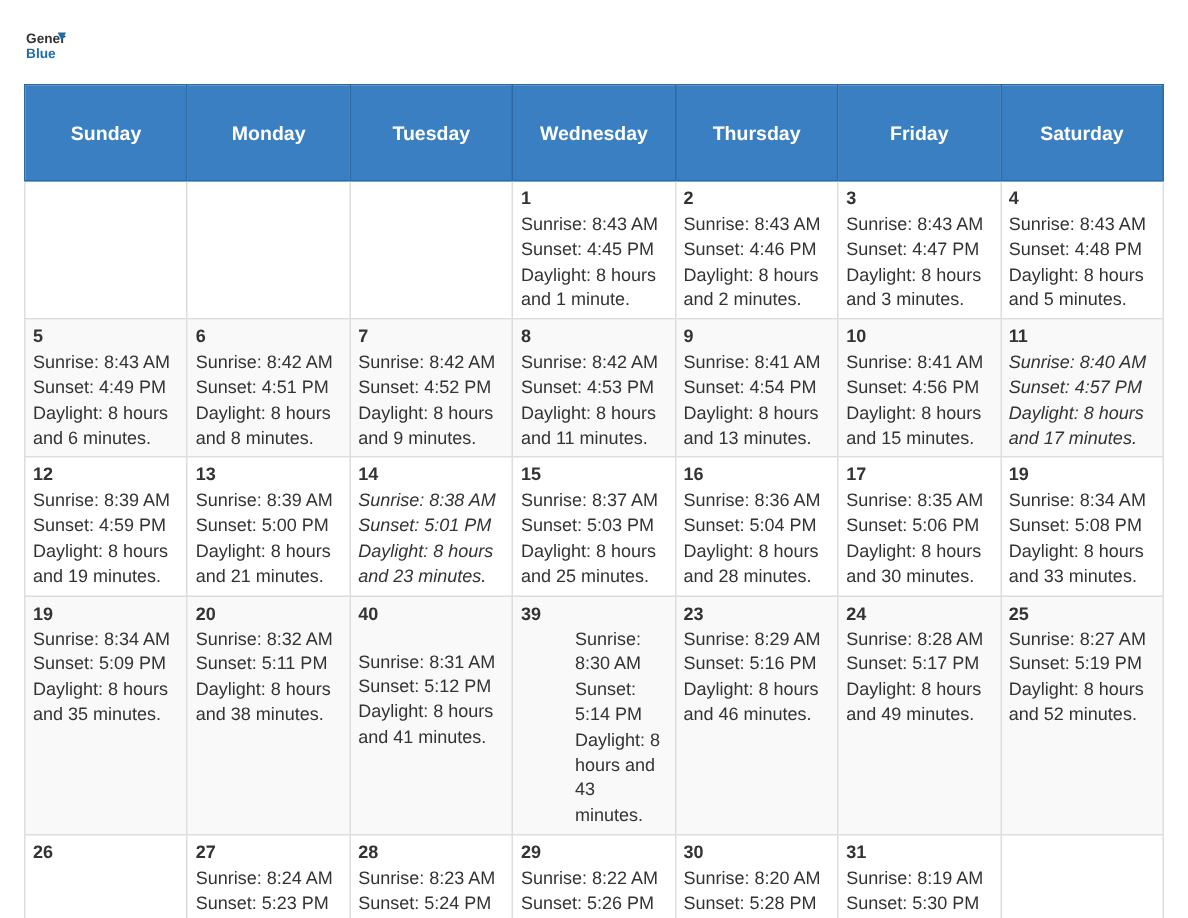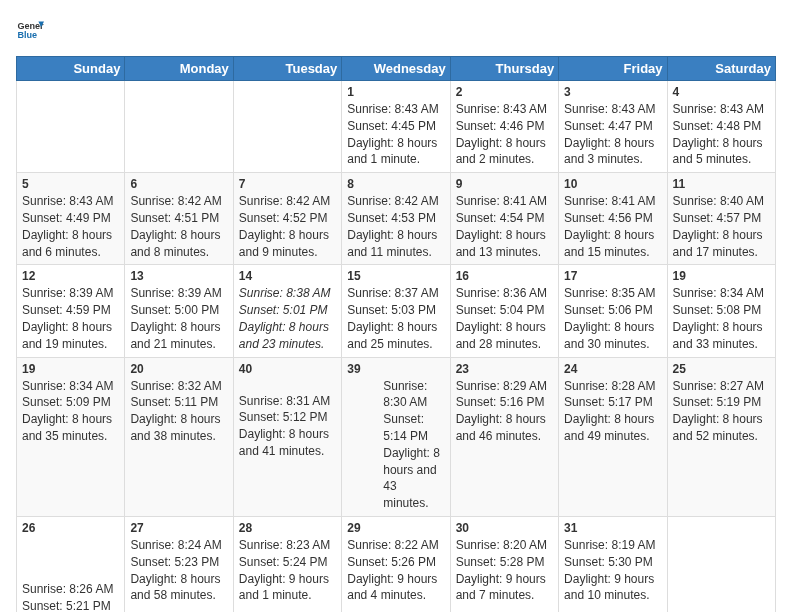--- a/index.html
+++ b/index.html
@@ -38,24 +38,24 @@
       color: #555;
     }
     .calendar {
       width: 100%;
       border-collapse: collapse;
       border: 1px solid #ccc;
     }
     .calendar th {
       background-color: #3a7fc1;
       color: #fff;
-      padding: 4px 4px;
+      padding: 24px 4px;
       font-size: 13px;
       font-weight: bold;
-      text-align: right;
+      text-align: center;
       border: 1px solid #2e6aa0;
     }
     .calendar td {
       vertical-align: top;
       padding: 4px 5px;
       border: 1px solid #ddd;
       width: calc(100% / 7);
       min-height: 80px;
       font-size: 10.5px;
       color: #333;
@@ -170,21 +170,21 @@
 Daylight: 8 hours and 13 minutes.</div>
         </td>
         <td>
           <span class="day-number">10</span>
           <div class="cell-text" style="white-space: pre-line;">Sunrise: 8:41 AM
 Sunset: 4:56 PM
 Daylight: 8 hours and 15 minutes.</div>
         </td>
         <td>
           <span class="day-number">11</span>
-          <div class="cell-text" style="white-space: pre-line;">Sunrise: 8:40 AM
+          <div class="cell-text" style="white-space: pre-line; font-style: italic;">Sunrise: 8:40 AM
 Sunset: 4:57 PM
 Daylight: 8 hours and 17 minutes.</div>
         </td>
       </tr>
       <tr>
         <td>
           <span class="day-number">12</span>
           <div class="cell-text" style="white-space: pre-line;">Sunrise: 8:39 AM
 Sunset: 4:59 PM
 Daylight: 8 hours and 19 minutes.</div>

